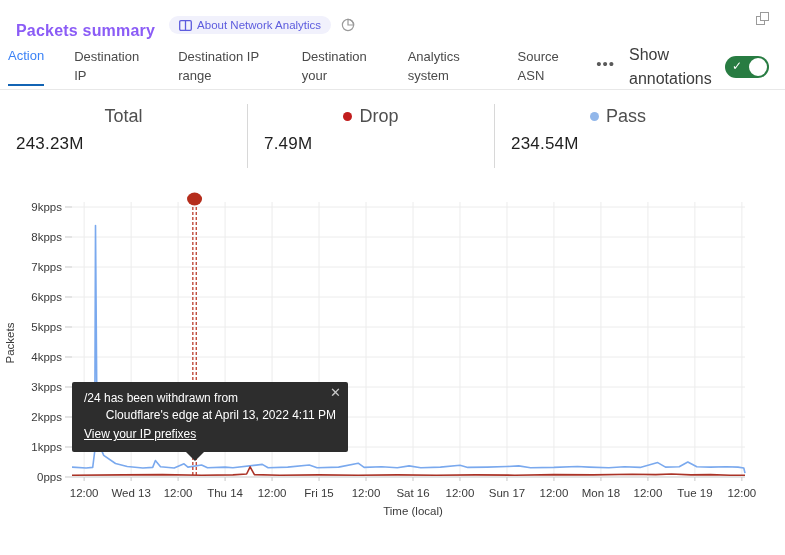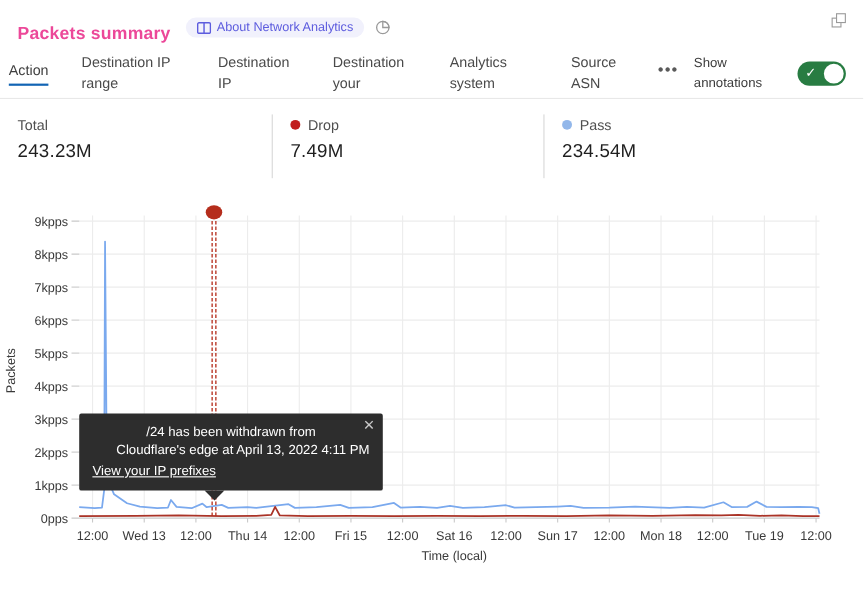--- a/index.html
+++ b/index.html
@@ -2,64 +2,64 @@
 <html><head>
 <meta charset="utf-8">
 <style>
   * { margin:0; padding:0; box-sizing:border-box; }
   html,body { background:#fff; }
   body { font-family:"Liberation Sans","DejaVu Sans",sans-serif; color:#36393f; }
   .page { position:relative; width:785px; height:555px; background:#fff; overflow:hidden; }
 
   
   .header { display:flex; align-items:center; padding:12px 16px 0 16px; height:38px; }
-  .title { font-size:16px; font-weight:700; color:#ec4899; letter-spacing:.2px;margin-top:11px; }
+  .title { font-size:16px; font-weight:700; color:#8b5cf6; letter-spacing:.2px;margin-top:11px; }
   .badge { display:inline-flex; align-items:center; gap:5px; margin-left:14px; background:#f1f1fc;
            color:#5d5cde; font-size:11.5px; padding:3px 10px; border-radius:11px; cursor:pointer; }
   .badge svg { display:block; }
   .pie-icon { margin-left:10px; display:inline-flex; }
   .popout { position:absolute; top:12px; right:16px; width:13px; height:13px; cursor:pointer; }
   .popout .sq1 { position:absolute; top:0; right:0; width:9px; height:9px; border:1.4px solid #9a9a9a; background:#fff; }
   .popout .sq2 { position:absolute; bottom:0; left:0; width:9px; height:9px; border:1.4px solid #9a9a9a; background:#fff; }
 
   
   .tabs { display:flex; align-items:center; padding:0 16px 0 8px; margin-top:6px; height:46px;
           border-bottom:1px solid #e8e8e8; }
   .tab { font-size:13px; color:#4a4a4a; line-height:1.45; cursor:pointer; margin-right:30px; }
   .tab .lbl { display:inline-block; }
-  .tab.active .lbl { border-bottom:2px solid #1264b4; padding-bottom:2px; color:#404040; }
+  .tab.active .lbl { border-bottom:2px solid #1264b4; padding-bottom:19px; color:#3b82f6; }
   .tab.w-ip   { width:76px; }
   .tab.w-ipr  { width:96px; }
   .tab.w-port { width:78px; }
   .tab.w-mit  { width:82px; }
   .tab.w-asn  { width:50px; }
   .more-dots { margin-left:auto; color:#5a5a5a; font-size:15px; letter-spacing:1px; cursor:pointer;
                padding:0 4px 6px 0; }
-  .show-anno { width:82px; font-size:12px; color:#3c3c3c; line-height:1.45; margin:0 14px 0 10px; }
+  .show-anno { width:82px; font-size:16px; color:#3c3c3c; line-height:1.45; margin:0 14px 0 10px; }
   .toggle { width:44px; height:22px; background:#287c42; border-radius:11px; position:relative; cursor:pointer; flex:none; }
   .toggle .knob { position:absolute; top:2px; right:2px; width:18px; height:18px; border-radius:50%; background:#fff; }
   .toggle .check { position:absolute; left:7px; top:3px; color:#fff; font-size:12px; font-weight:700; }
 
   
   .stats { display:flex; padding:14px 0 10px 0; }
   .stat { width:247px; padding:2px 16px 14px 16px; }
   .stat + .stat { border-left:1px solid #d8d8d8; }
-  .stat-head { display:flex; align-items:center; gap:7px; font-size:13px; color:#4f4f4f; }
+  .stat-head { display:flex; align-items:center; gap:7px; font-size:18px; color:#4f4f4f;justify-content:center; }
   .dot { width:9px; height:9px; border-radius:50%; display:inline-block; flex:none; }
   .stat-value { font-size:17px; color:#1f1f1f; margin-top:7px; letter-spacing:.2px; }
 
   
   .chart-wrap { position:relative; width:785px; height:355px; margin-top:5px; }
   .chart-wrap svg { position:absolute; left:0; top:0; }
   .tick { font-size:11.5px; fill:#3a3a3a; }
 
   
   .tooltip { position:absolute; left:72px; top:199px; width:276px; background:#2d2d2d; color:#fff;
              font-size:12px; line-height:1.42; padding:8px 12px 9px 12px; border-radius:2px; z-index:5; }
-  .tooltip .tline { text-align:center; }
+  .tooltip .tline { }
   .tooltip .tlink { display:inline-block; color:#fff; text-decoration:underline; margin-top:2px; cursor:pointer; }
   .tooltip .close { position:absolute; top:4px; right:7px; color:#c9c9c9; font-size:13px; cursor:pointer; line-height:1; }
   .tooltip .caret { position:absolute; bottom:-9px; left:114px; width:0; height:0;
                     border-left:9px solid transparent; border-right:9px solid transparent;
                     border-top:9px solid #2d2d2d; }
 </style>
 </head>
 <body>
 
 <div class="page">
@@ -82,22 +82,22 @@
         </svg>
     </span>
     <span class="popout">
       <span class="sq2"></span>
       <span class="sq1"></span>
     </span>
   </div>
 
   <div class="tabs">
     <div class="tab active"><span class="lbl">Action</span></div>
+    <div class="tab w-ip"><span class="lbl">Destination IP</span></div>
     <div class="tab w-ipr"><span class="lbl">Destination IP range</span></div>
-    <div class="tab w-ip"><span class="lbl">Destination IP</span></div>
     <div class="tab w-port"><span class="lbl">Destination your</span></div>
     <div class="tab w-mit"><span class="lbl">Analytics system</span></div>
     <div class="tab w-asn"><span class="lbl">Source ASN</span></div>
     <div class="more-dots">•••</div>
     <div class="show-anno">Show annotations</div>
     <div class="toggle">
       <span class="check">✓</span>
       <span class="knob"></span>
     </div>
   </div>

